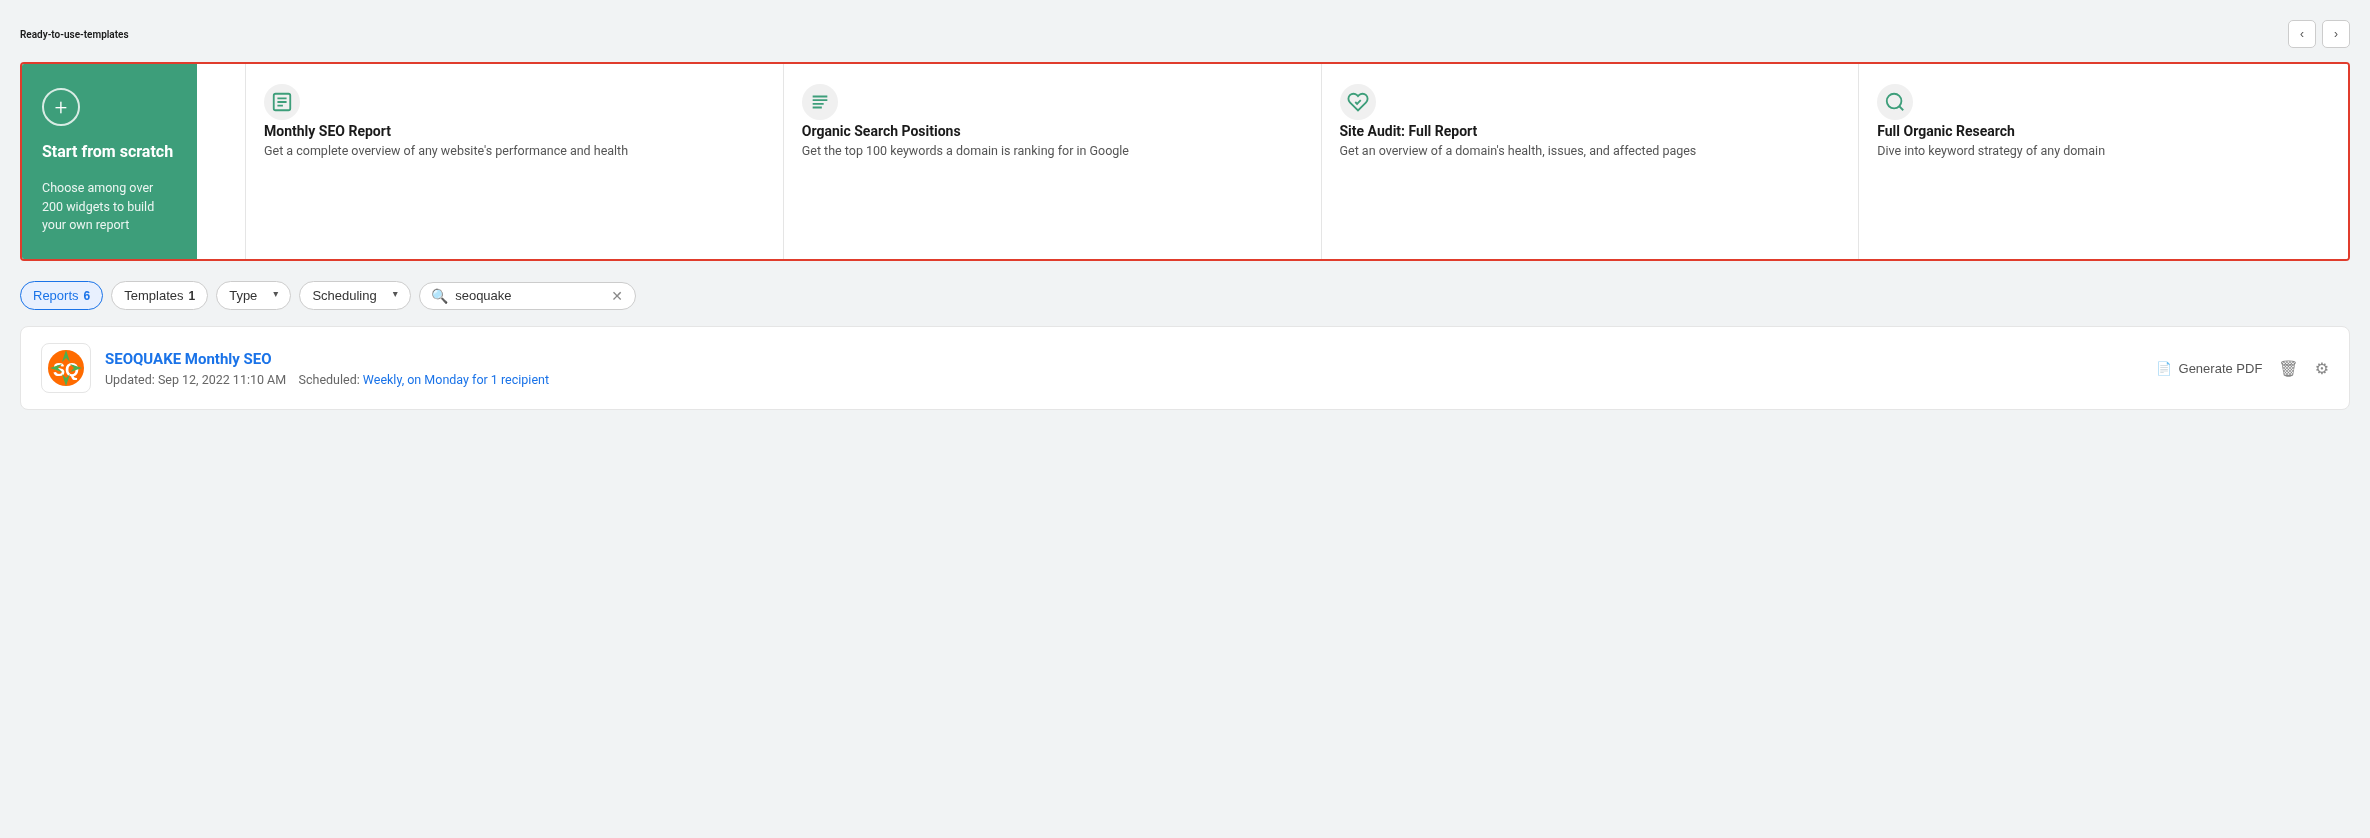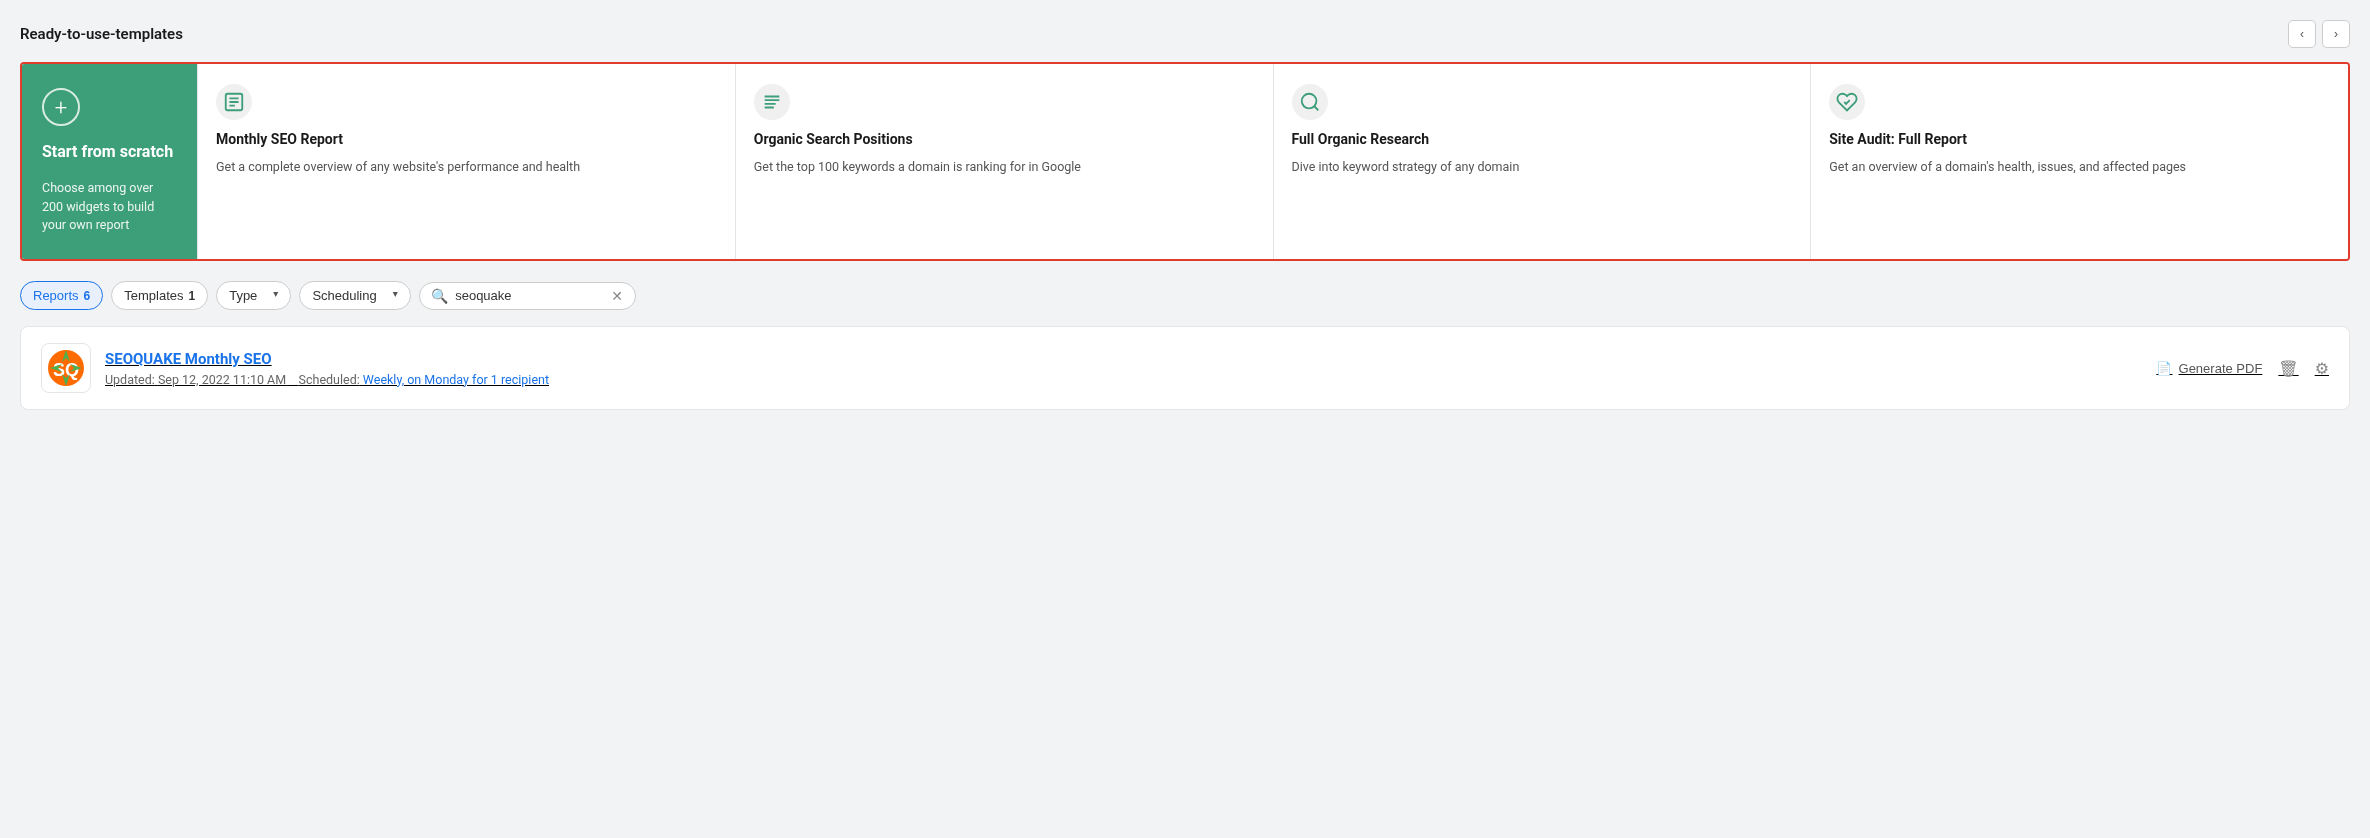--- a/index.html
+++ b/index.html
@@ -11,21 +11,21 @@
     }
 
     
     .page-header {
       display: flex;
       justify-content: space-between;
       align-items: center;
       margin-bottom: 14px;
     }
     .page-title {
-      font-size: 15px;
+      font-size: 10px;
       font-weight: 600;
       color: #1a1a1a;
     }
     .nav-arrows {
       display: flex;
       gap: 6px;
     }
     .nav-arrow-btn {
       width: 28px;
       height: 28px;
@@ -85,24 +85,25 @@
       line-height: 1.5;
     }
 
     
     .template-card {
       flex: 1;
       padding: 20px 18px;
       border-left: 1px solid #e5e5e5;
       display: flex;
       flex-direction: column;
-      gap: 10px;
+      gap: 2px;
       cursor: pointer;
       background: #fff;
       transition: background 0.15s;
+      margin-left: 48px;
     }
 
     .template-icon {
       width: 36px;
       height: 36px;
       border-radius: 50%;
       background: #f0f0f0;
       display: flex;
       align-items: center;
       justify-content: center;
@@ -191,21 +192,20 @@
 
     
     .report-item {
       background: #fff;
       border: 1px solid #e5e5e5;
       border-radius: 8px;
       padding: 16px 20px;
       display: flex;
       align-items: center;
       justify-content: space-between;
-      text-decoration: underline;
     }
     .report-left {
       display: flex;
       align-items: center;
       gap: 14px;
     }
     .report-logo {
       width: 50px;
       height: 50px;
       border-radius: 8px;
@@ -298,36 +298,36 @@
             <line x1="4" y1="14" x2="16" y2="14"></line>
             <line x1="4" y1="18" x2="14" y2="18"></line>
           </svg>
       </div>
       <div class="template-title">Organic Search Positions</div>
       <div class="template-desc">Get the top 100 keywords a domain is ranking for in Google</div>
     </div>
       <div class="template-card">
       <div class="template-icon">
         <svg width="22" height="22" viewBox="0 0 24 24" fill="none" stroke="#3d9e7a" stroke-width="2">
+            <path d="M20.84 4.61a5.5 5.5 0 0 0-7.78 0L12 5.67l-1.06-1.06a5.5 5.5 0 0 0-7.78 7.78l1.06 1.06L12 21.23l7.78-7.78 1.06-1.06a5.5 5.5 0 0 0 0-7.78z"></path>
+            <polyline points="9 12 11 14 15 10"></polyline>
+          </svg>
+      </div>
+      <div class="template-title">Site Audit: Full Report</div>
+      <div class="template-desc">Get an overview of a domain's health, issues, and affected pages</div>
+    </div>
+      <div class="template-card">
+      <div class="template-icon">
+        <svg width="22" height="22" viewBox="0 0 24 24" fill="none" stroke="#3d9e7a" stroke-width="2">
             <circle cx="11" cy="11" r="8"></circle>
             <line x1="21" y1="21" x2="16.65" y2="16.65"></line>
           </svg>
       </div>
       <div class="template-title">Full Organic Research</div>
       <div class="template-desc">Dive into keyword strategy of any domain</div>
-    </div>
-      <div class="template-card">
-      <div class="template-icon">
-        <svg width="22" height="22" viewBox="0 0 24 24" fill="none" stroke="#3d9e7a" stroke-width="2">
-            <path d="M20.84 4.61a5.5 5.5 0 0 0-7.78 0L12 5.67l-1.06-1.06a5.5 5.5 0 0 0-7.78 7.78l1.06 1.06L12 21.23l7.78-7.78 1.06-1.06a5.5 5.5 0 0 0 0-7.78z"></path>
-            <polyline points="9 12 11 14 15 10"></polyline>
-          </svg>
-      </div>
-      <div class="template-title">Site Audit: Full Report</div>
-      <div class="template-desc">Get an overview of a domain's health, issues, and affected pages</div>
     </div>
     </div>
 </div>
 
 <div class="filters-bar">
   <button class="tab-btn active">
     <span>Reports</span>
     <span class="tab-badge">6</span>
   </button>
   <button class="tab-btn">

